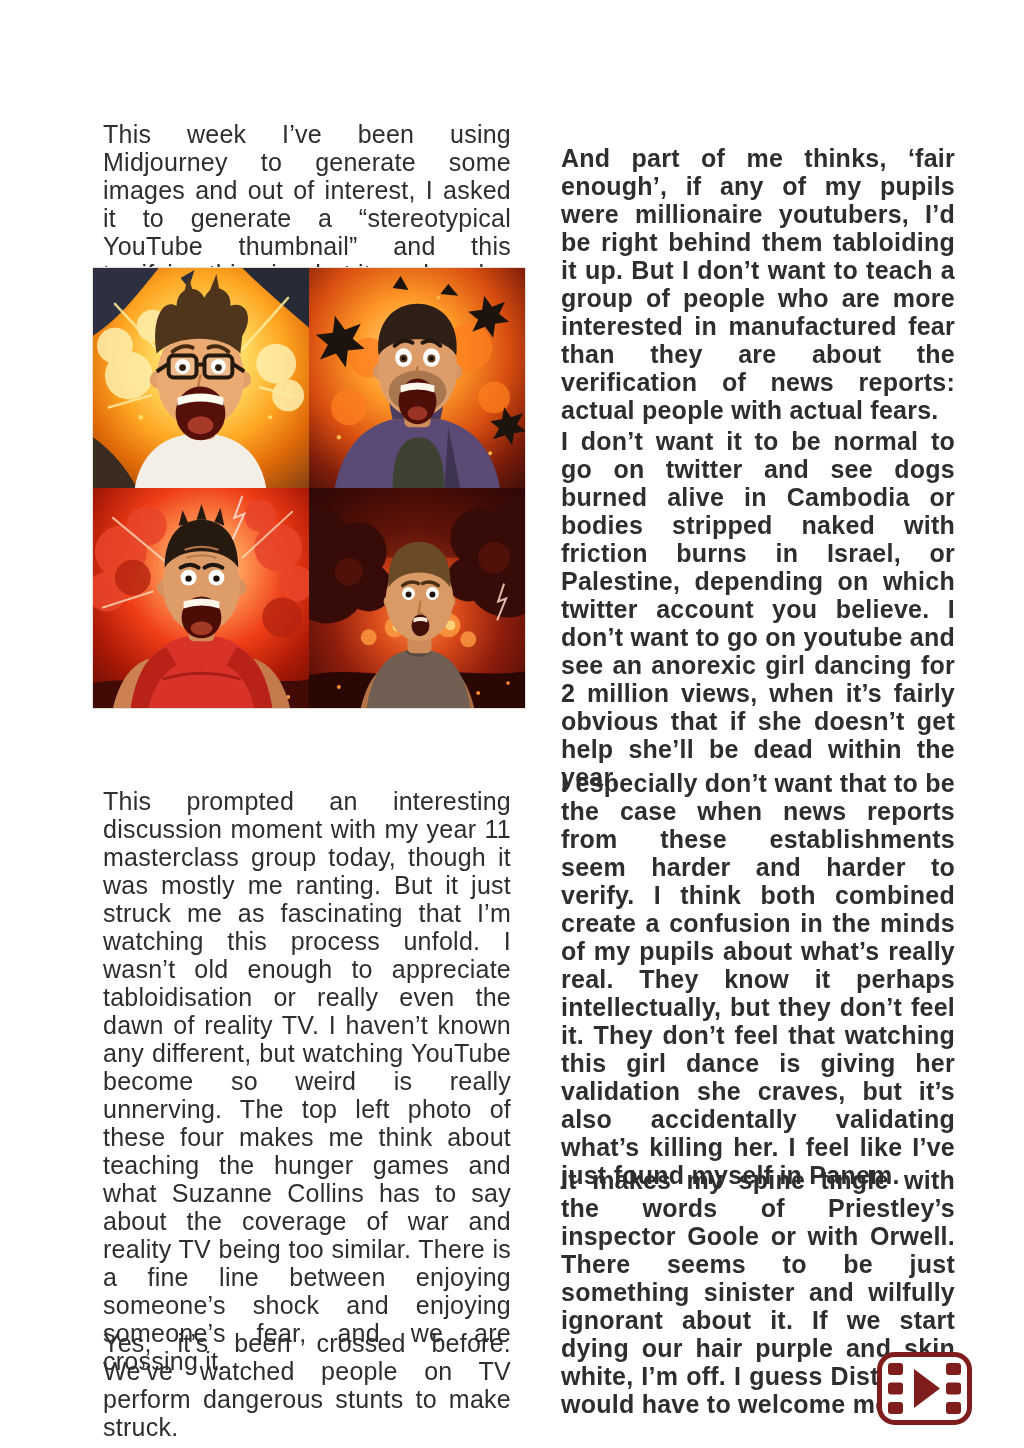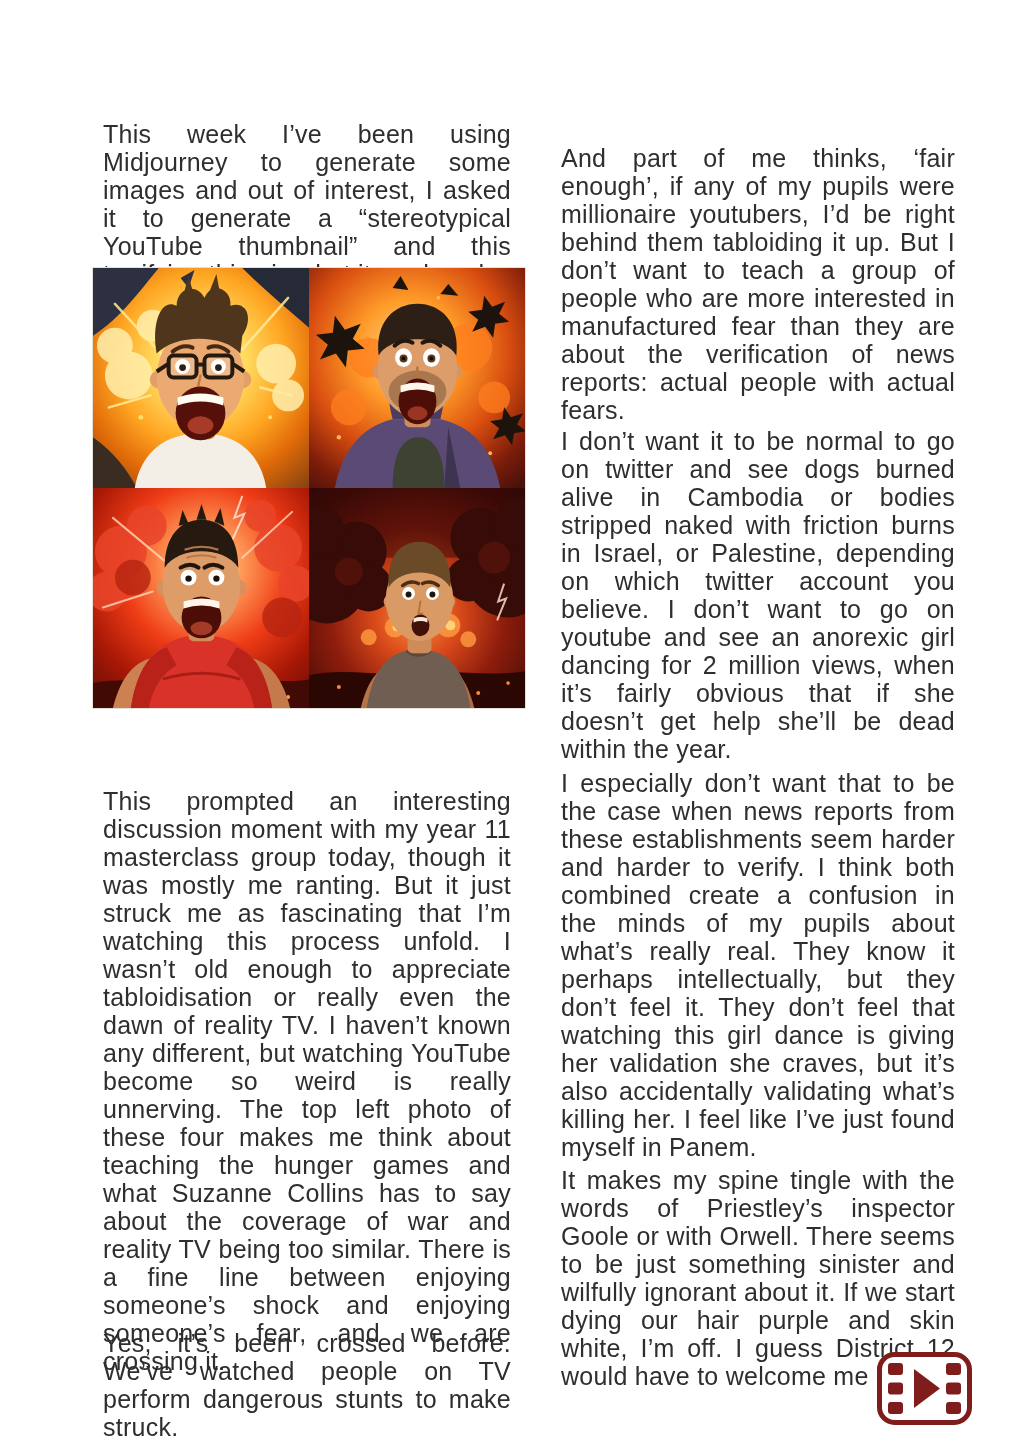--- a/index.html
+++ b/index.html
@@ -17,21 +17,21 @@
   .para {
     position: absolute;
     text-align: justify;
     text-justify: inter-word;
     color: #2e2e2e;
     font-size: 25px;
     line-height: 28px;
     letter-spacing: 0.25px;
   }
   .col-left  { left: 103px; width: 408px; }
-  .col-right { left: 561px; width: 394px; }
+  .col-right { left: 561px; width: 394px; font-weight: bold; }
 
   .thumb-grid {
     position: absolute;
     left: 92px; top: 267px;
     width: 434px; height: 442px;
     display: grid;
     grid-template-columns: 1fr 1fr;
     grid-template-rows: 1fr 1fr;
     border: 1px solid #e4e0da;
     box-sizing: border-box;

